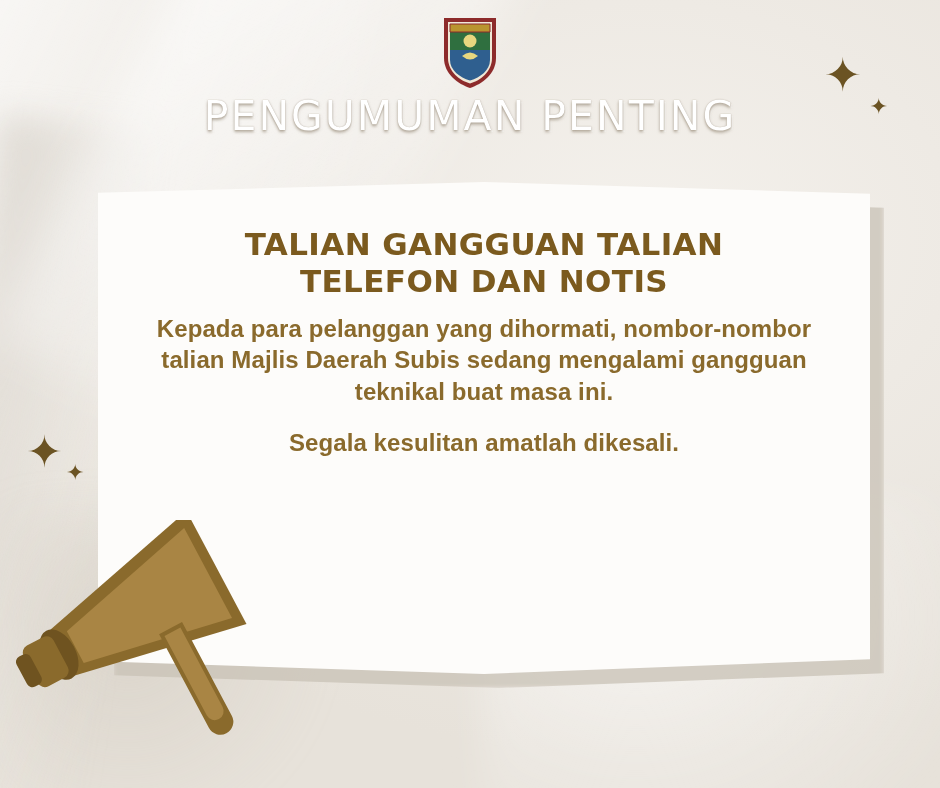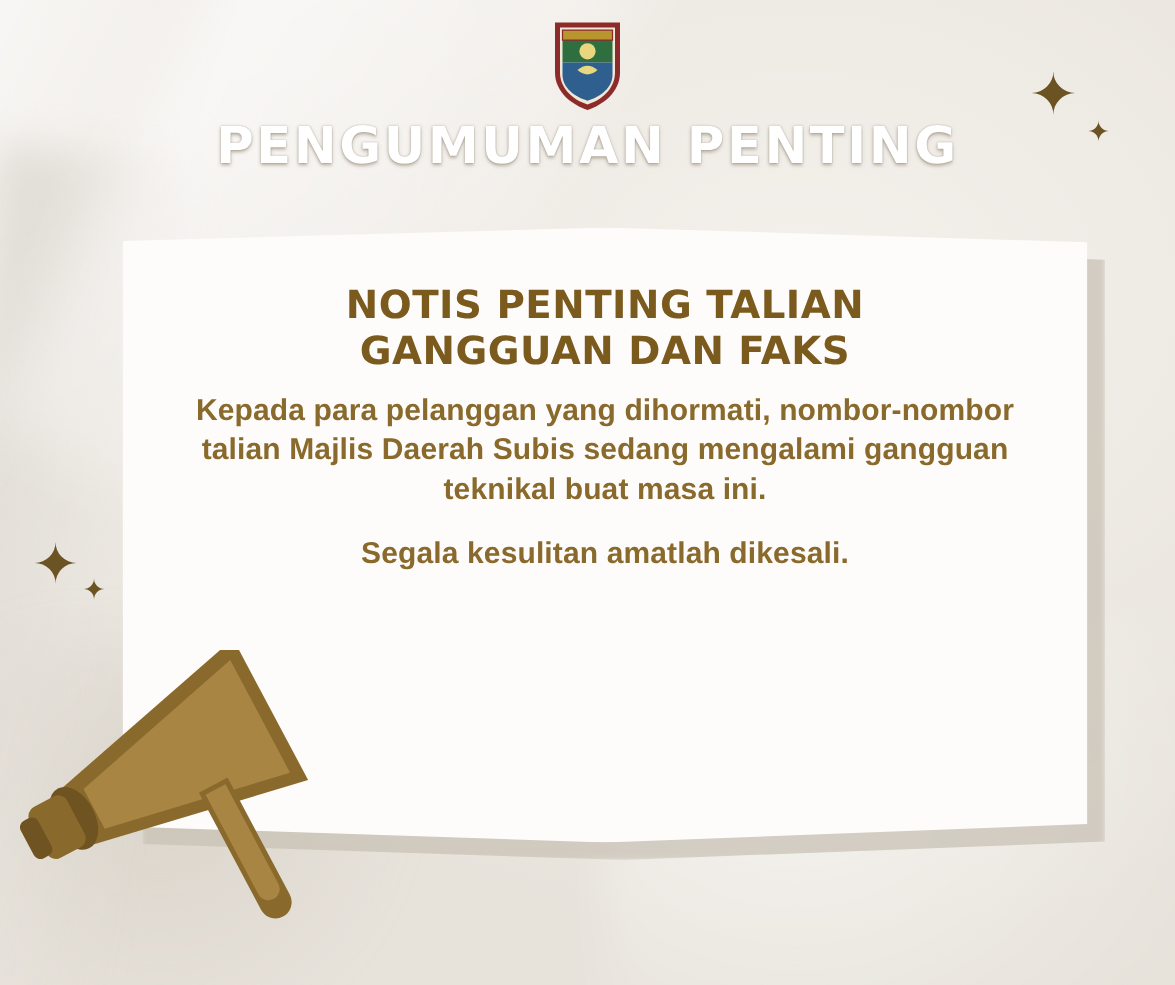--- a/index.html
+++ b/index.html
@@ -74,21 +74,21 @@
   }
 
   
   .headline {
     position: absolute;
     top: 92px;
     left: 0;
     width: 940px;
     text-align: center;
     font-family: "DejaVu Sans", sans-serif;
-    font-weight: bold;
+    font-weight: normal;
     font-size: 41px;
     letter-spacing: 2.0px;
     color: #ffffff;
     text-shadow:
       0 2px 3px rgba(120,104,80,0.55),
       0 0 1px rgba(120,104,80,0.6),
       2px 2px 0 rgba(255,255,255,0.45);
     white-space: nowrap;
   }
 
@@ -194,22 +194,22 @@
 
   <div class="sparkle sp1">✦</div>
   <div class="sparkle sp2">✦</div>
   <div class="sparkle sp3">✦</div>
   <div class="sparkle sp4">✦</div>
 
   <div class="card-shadow"></div>
   <div class="card">
     <div class="card-inner">
       <div class="card-title">
-        <div>NOTIS PENTING TALIAN</div>
-        <div>GANGGUAN DAN FAKS</div>
+        <div>TALIAN GANGGUAN TALIAN</div>
+        <div>TELEFON DAN NOTIS</div>
       </div>
       <p class="body-block">Kepada para pelanggan yang dihormati, nombor-nombor talian Majlis Daerah Subis sedang mengalami gangguan teknikal buat masa ini.</p>
       <p class="body-block">Segala kesulitan amatlah dikesali.</p>
     </div>
   </div>
 
   <div class="megaphone">
     <svg viewBox="0 0 270 262" width="270" height="262" xmlns="http://www.w3.org/2000/svg">
       <g transform="rotate(-28 135 131)">
         <path d="M52 66 L232 24 L232 152 L52 116 Z" fill="#8a6a2c"></path>

